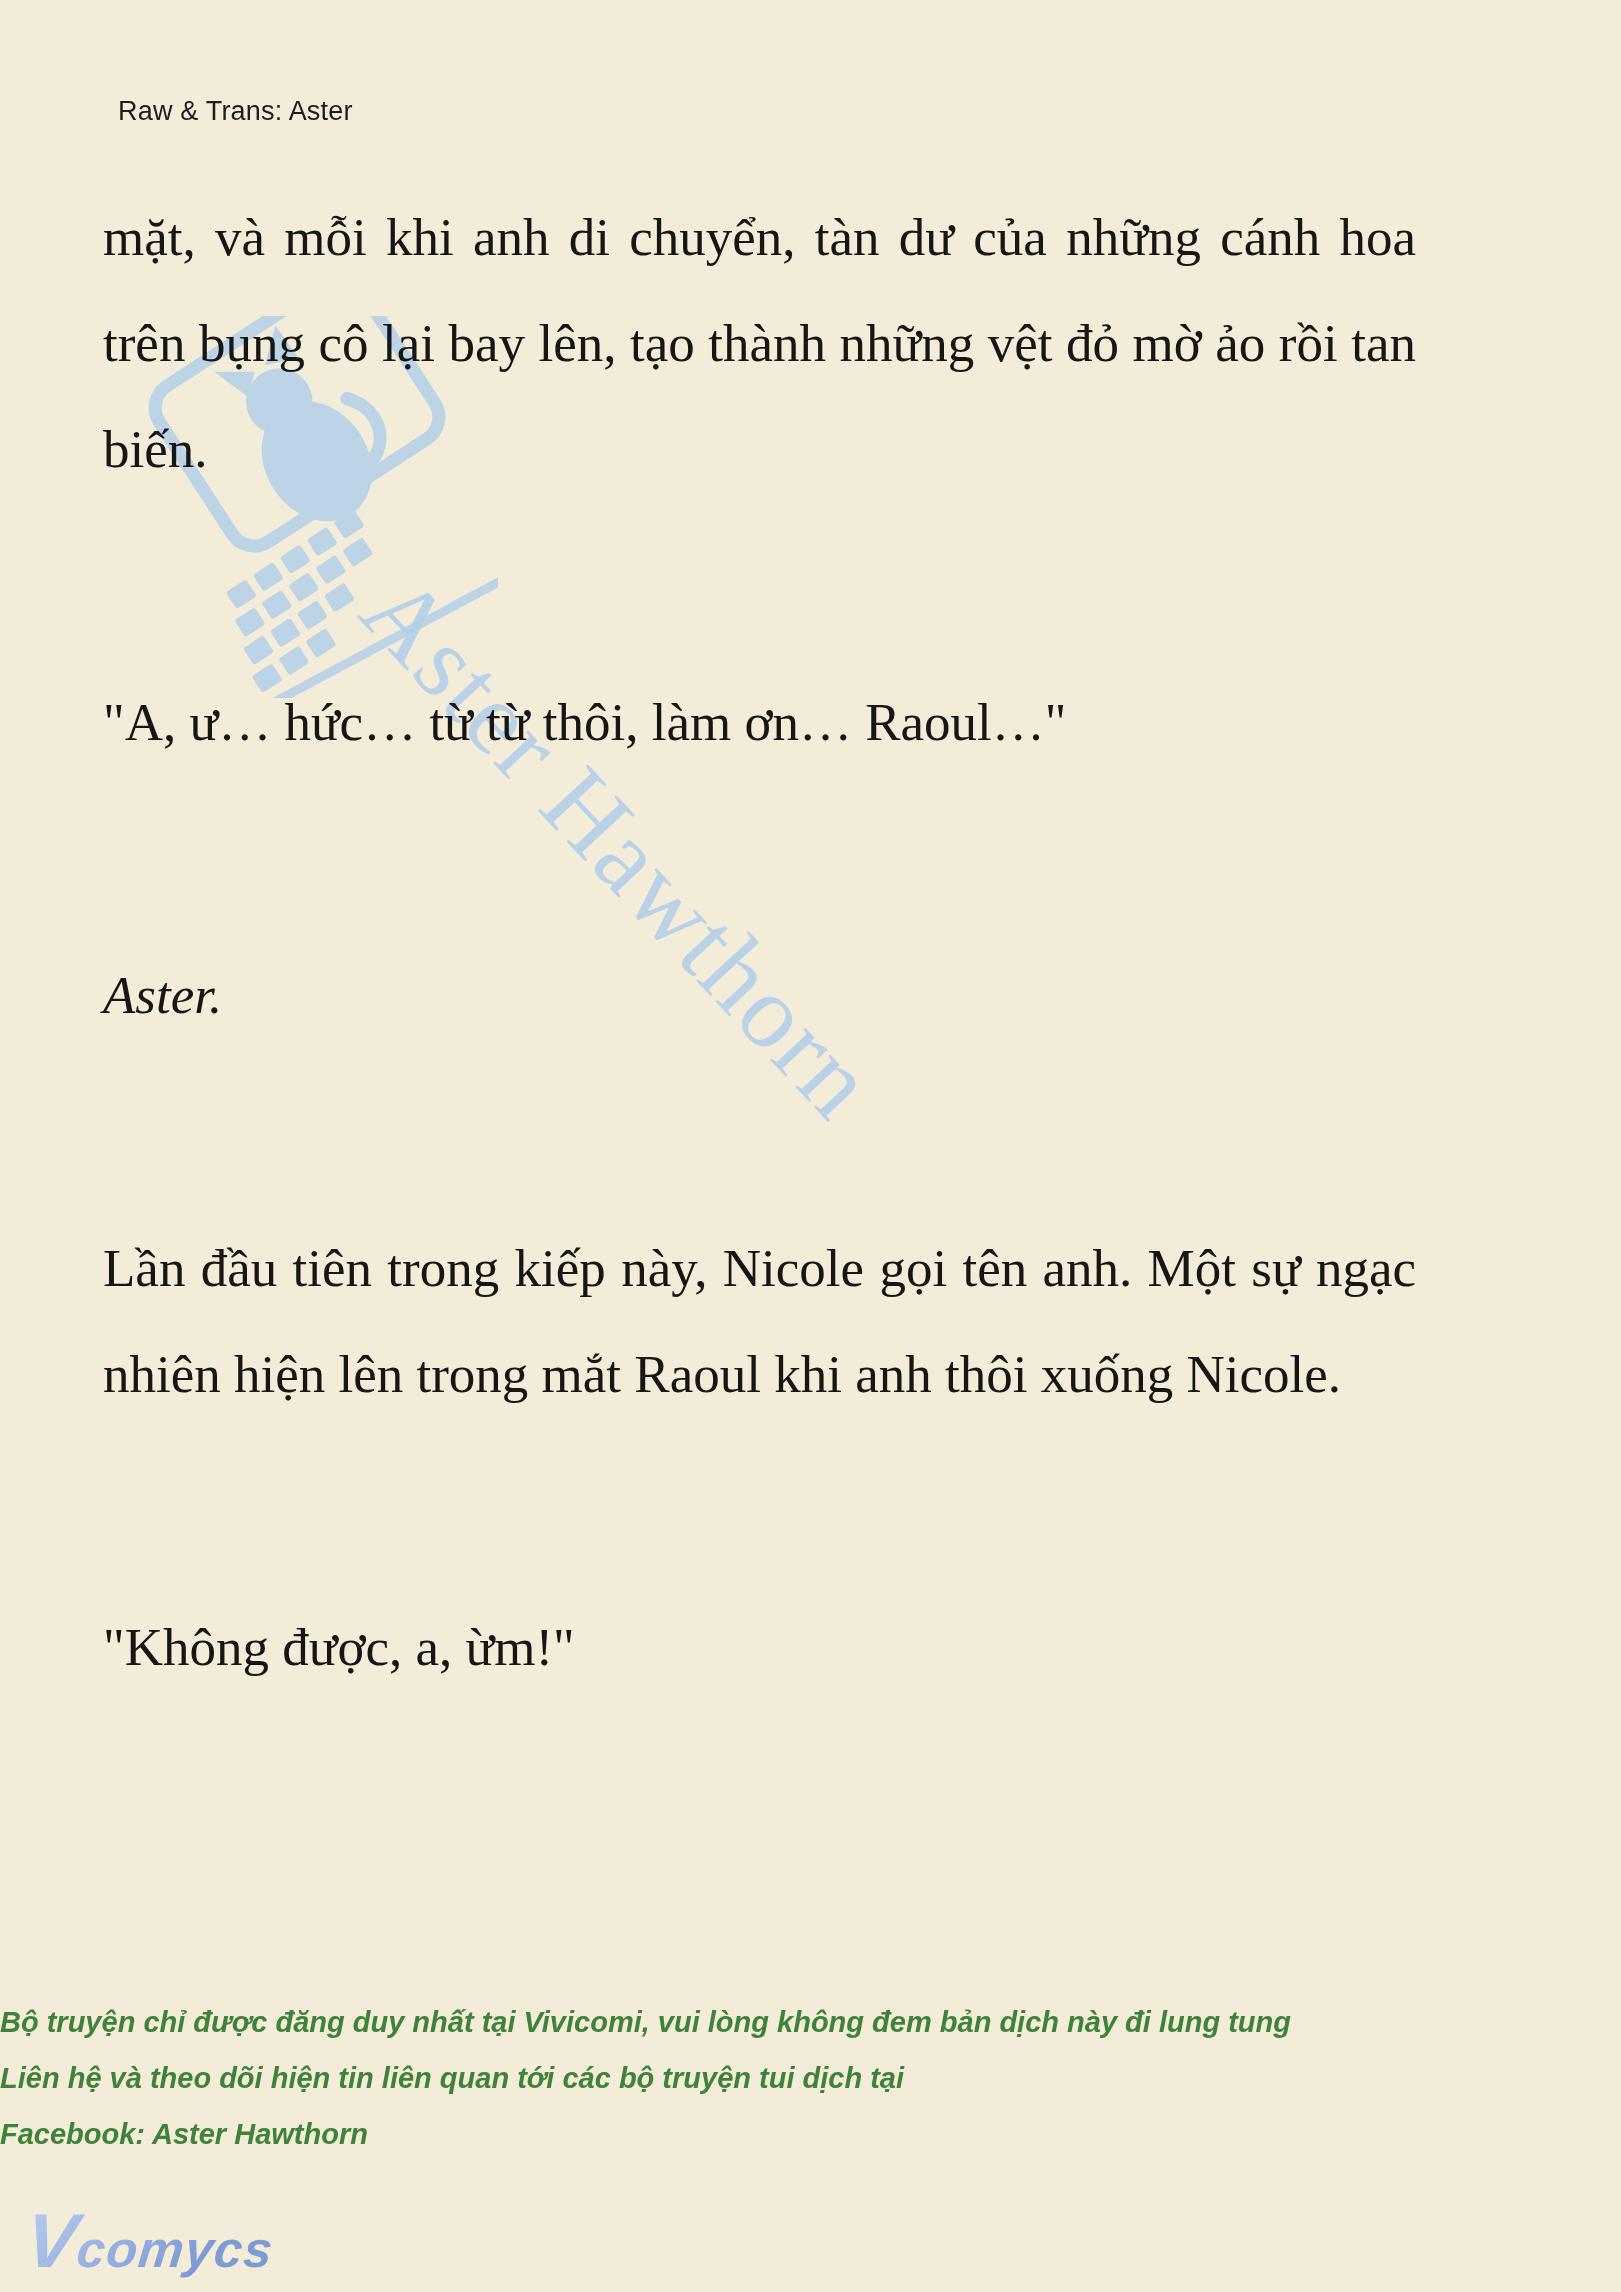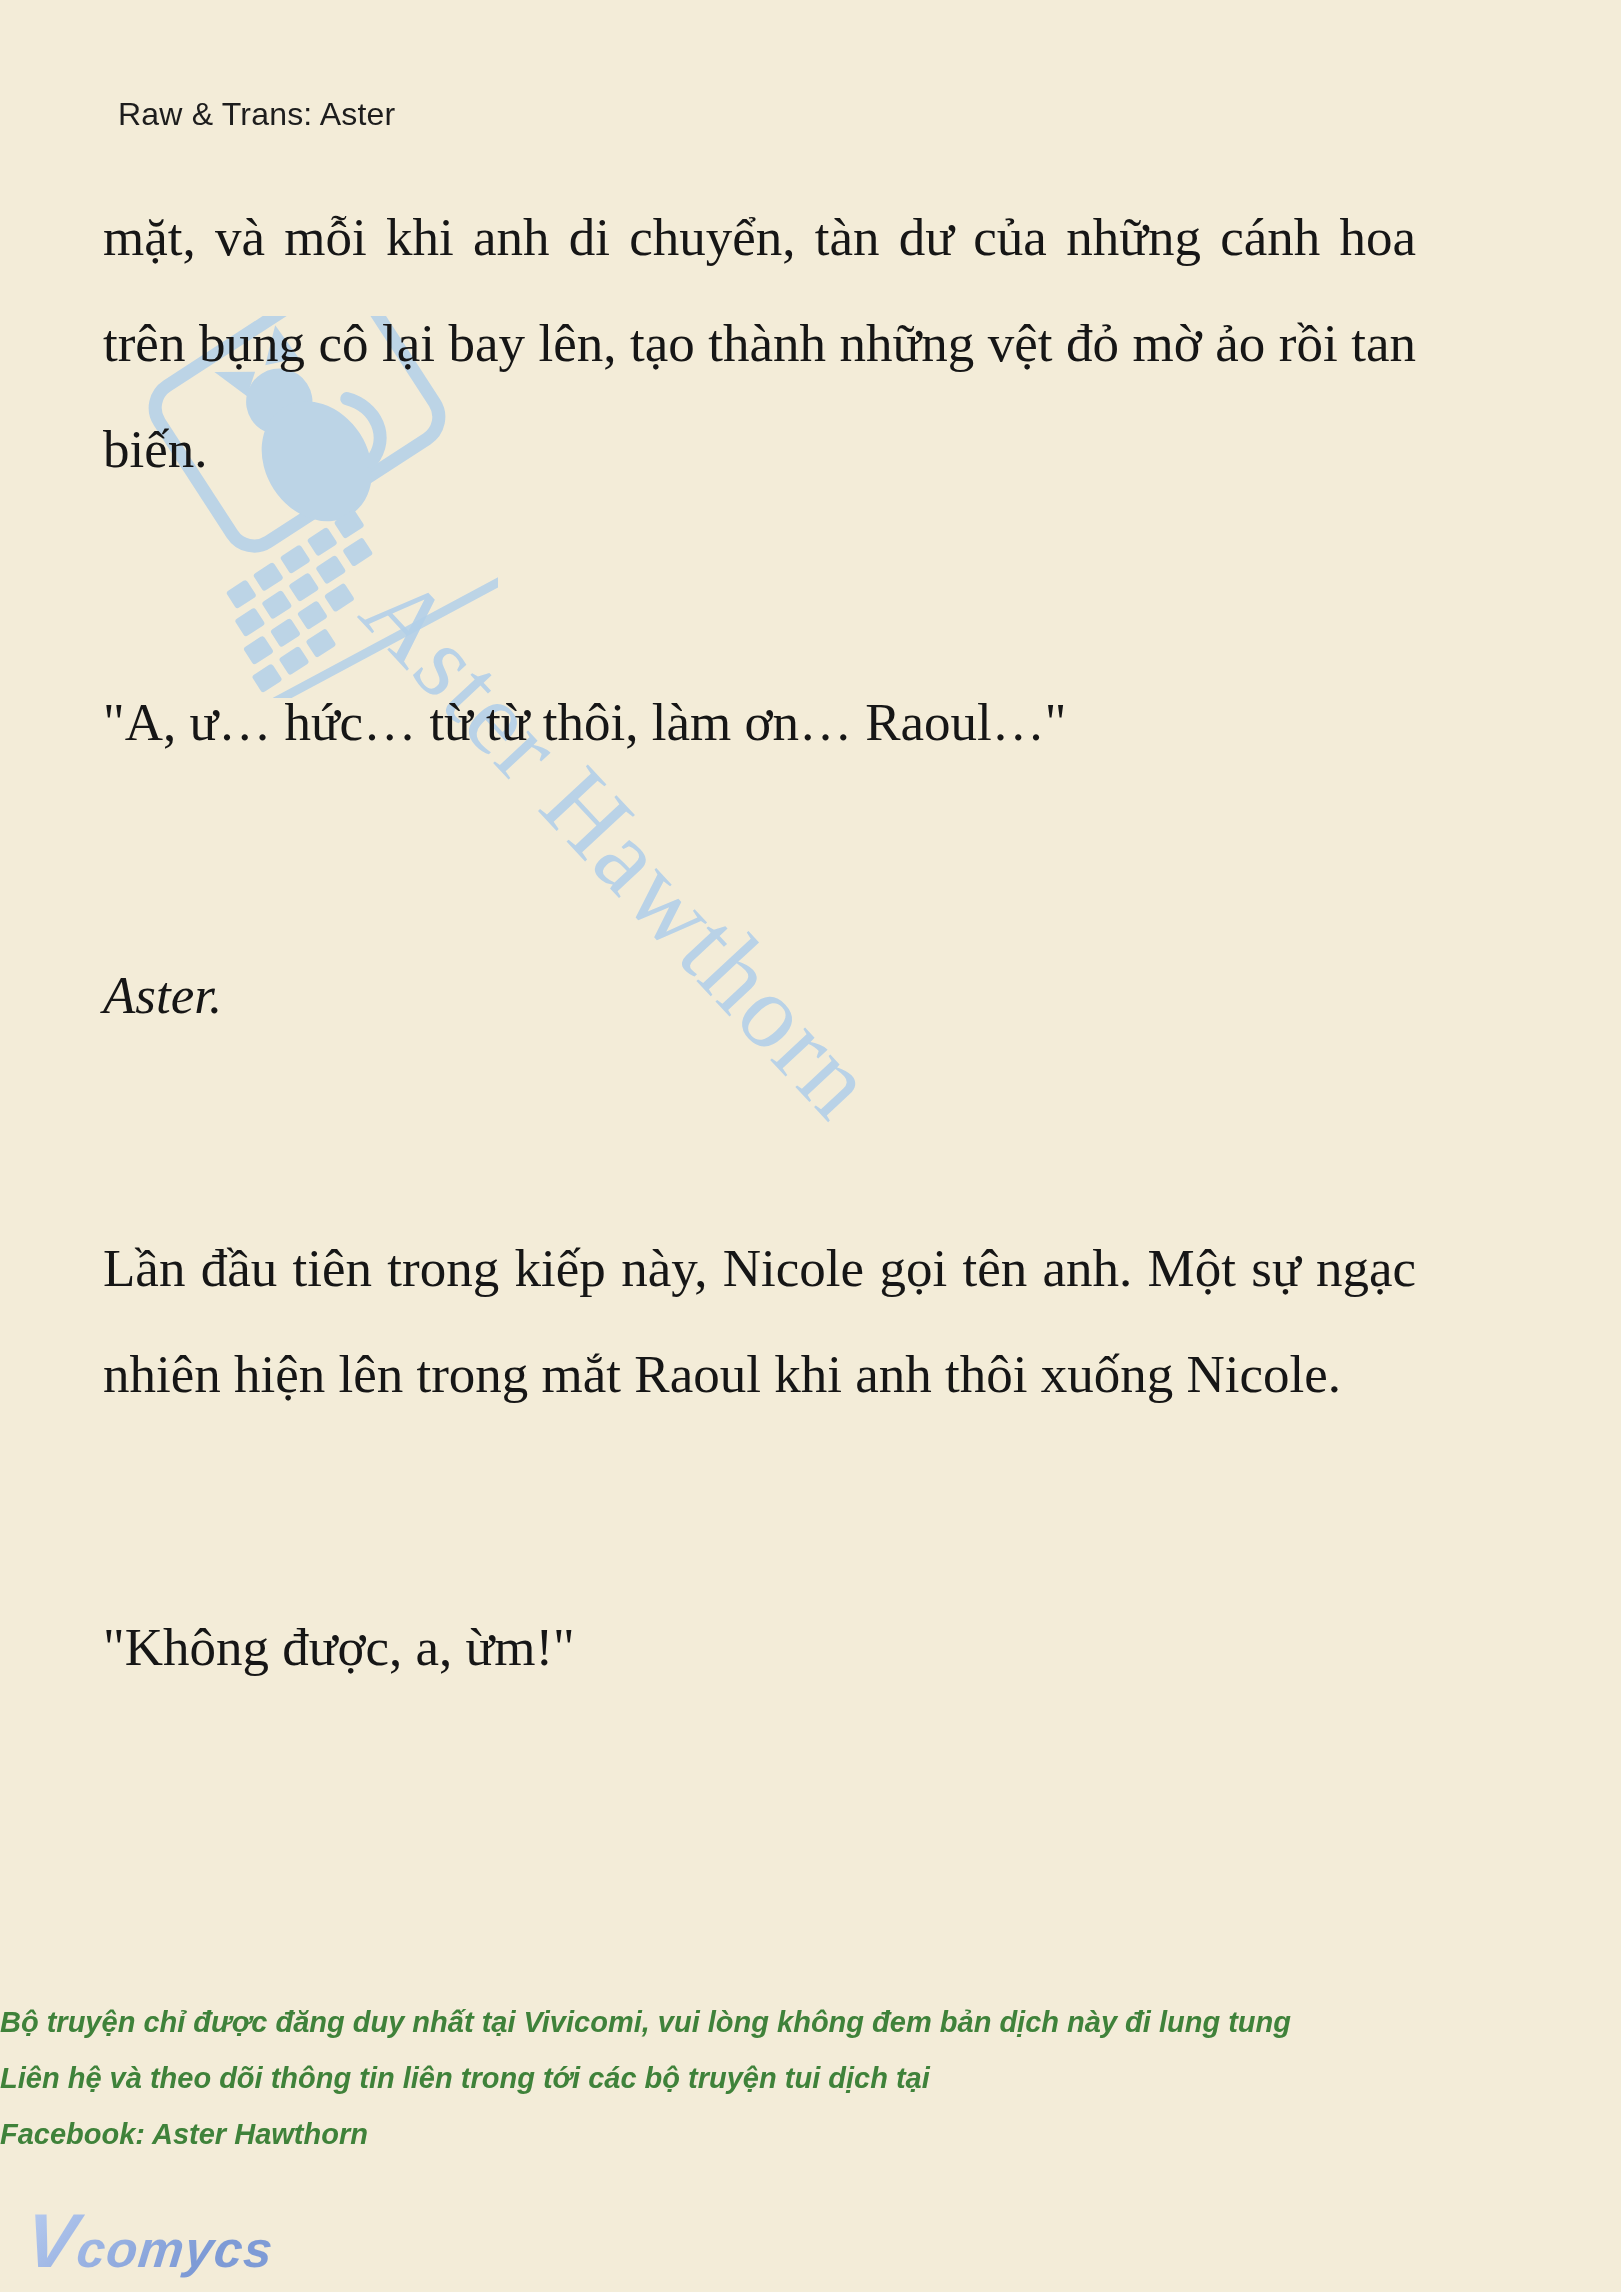--- a/index.html
+++ b/index.html
@@ -16,21 +16,21 @@
     position:relative;
     width:1621px;height:2293px;
     background:var(--bg);
     overflow:hidden;
     font-family:"Liberation Serif","DejaVu Serif",serif;
     color:var(--ink);
   }
   .credit{
     position:absolute;left:118px;top:96px;
     font-family:"Liberation Sans","DejaVu Sans",sans-serif;
-    font-size:32px;color:#1d1d1d;letter-spacing:0.2px;
+    font-size:27px;color:#1d1d1d;letter-spacing:0.2px;
   }
   
   .watermark{position:absolute;inset:0;z-index:0;pointer-events:none;}
   .wm-logo{
     position:absolute;left:135px;top:316px;
     width:363px;height:382px;opacity:0.85;
   }
   .wm-text{
     position:absolute;left:420px;top:557px;
     font-size:104px;line-height:1;
@@ -123,20 +123,20 @@
   <div class="body-text">
     <p class="para">mặt, và mỗi khi anh di chuyển, tàn dư của những cánh hoa trên bụng cô lại bay lên, tạo thành những vệt đỏ mờ ảo rồi tan biến.</p>
     <p class="para short">"A, ư… hức… từ từ thôi, làm ơn… Raoul…"</p>
     <p class="para italic">Aster.</p>
     <p class="para">Lần đầu tiên trong kiếp này, Nicole gọi tên anh. Một sự ngạc nhiên hiện lên trong mắt Raoul khi anh thôi xuống Nicole.</p>
     <p class="para short">"Không được, a, ừm!"</p>
   </div>
 
   <div class="footer">
     <div>Bộ truyện chỉ được đăng duy nhất tại Vivicomi, vui lòng không đem bản dịch này đi lung tung</div>
-    <div>Liên hệ và theo dõi thông tin liên trong tới các bộ truyện tui dịch tại</div>
+    <div>Liên hệ và theo dõi hiện tin liên quan tới các bộ truyện tui dịch tại</div>
     <div>Facebook: Aster Hawthorn</div>
   </div>
 
   <div class="vcomycs">Vcomycs</div>
 
 </div>
 
 
 </body></html>

